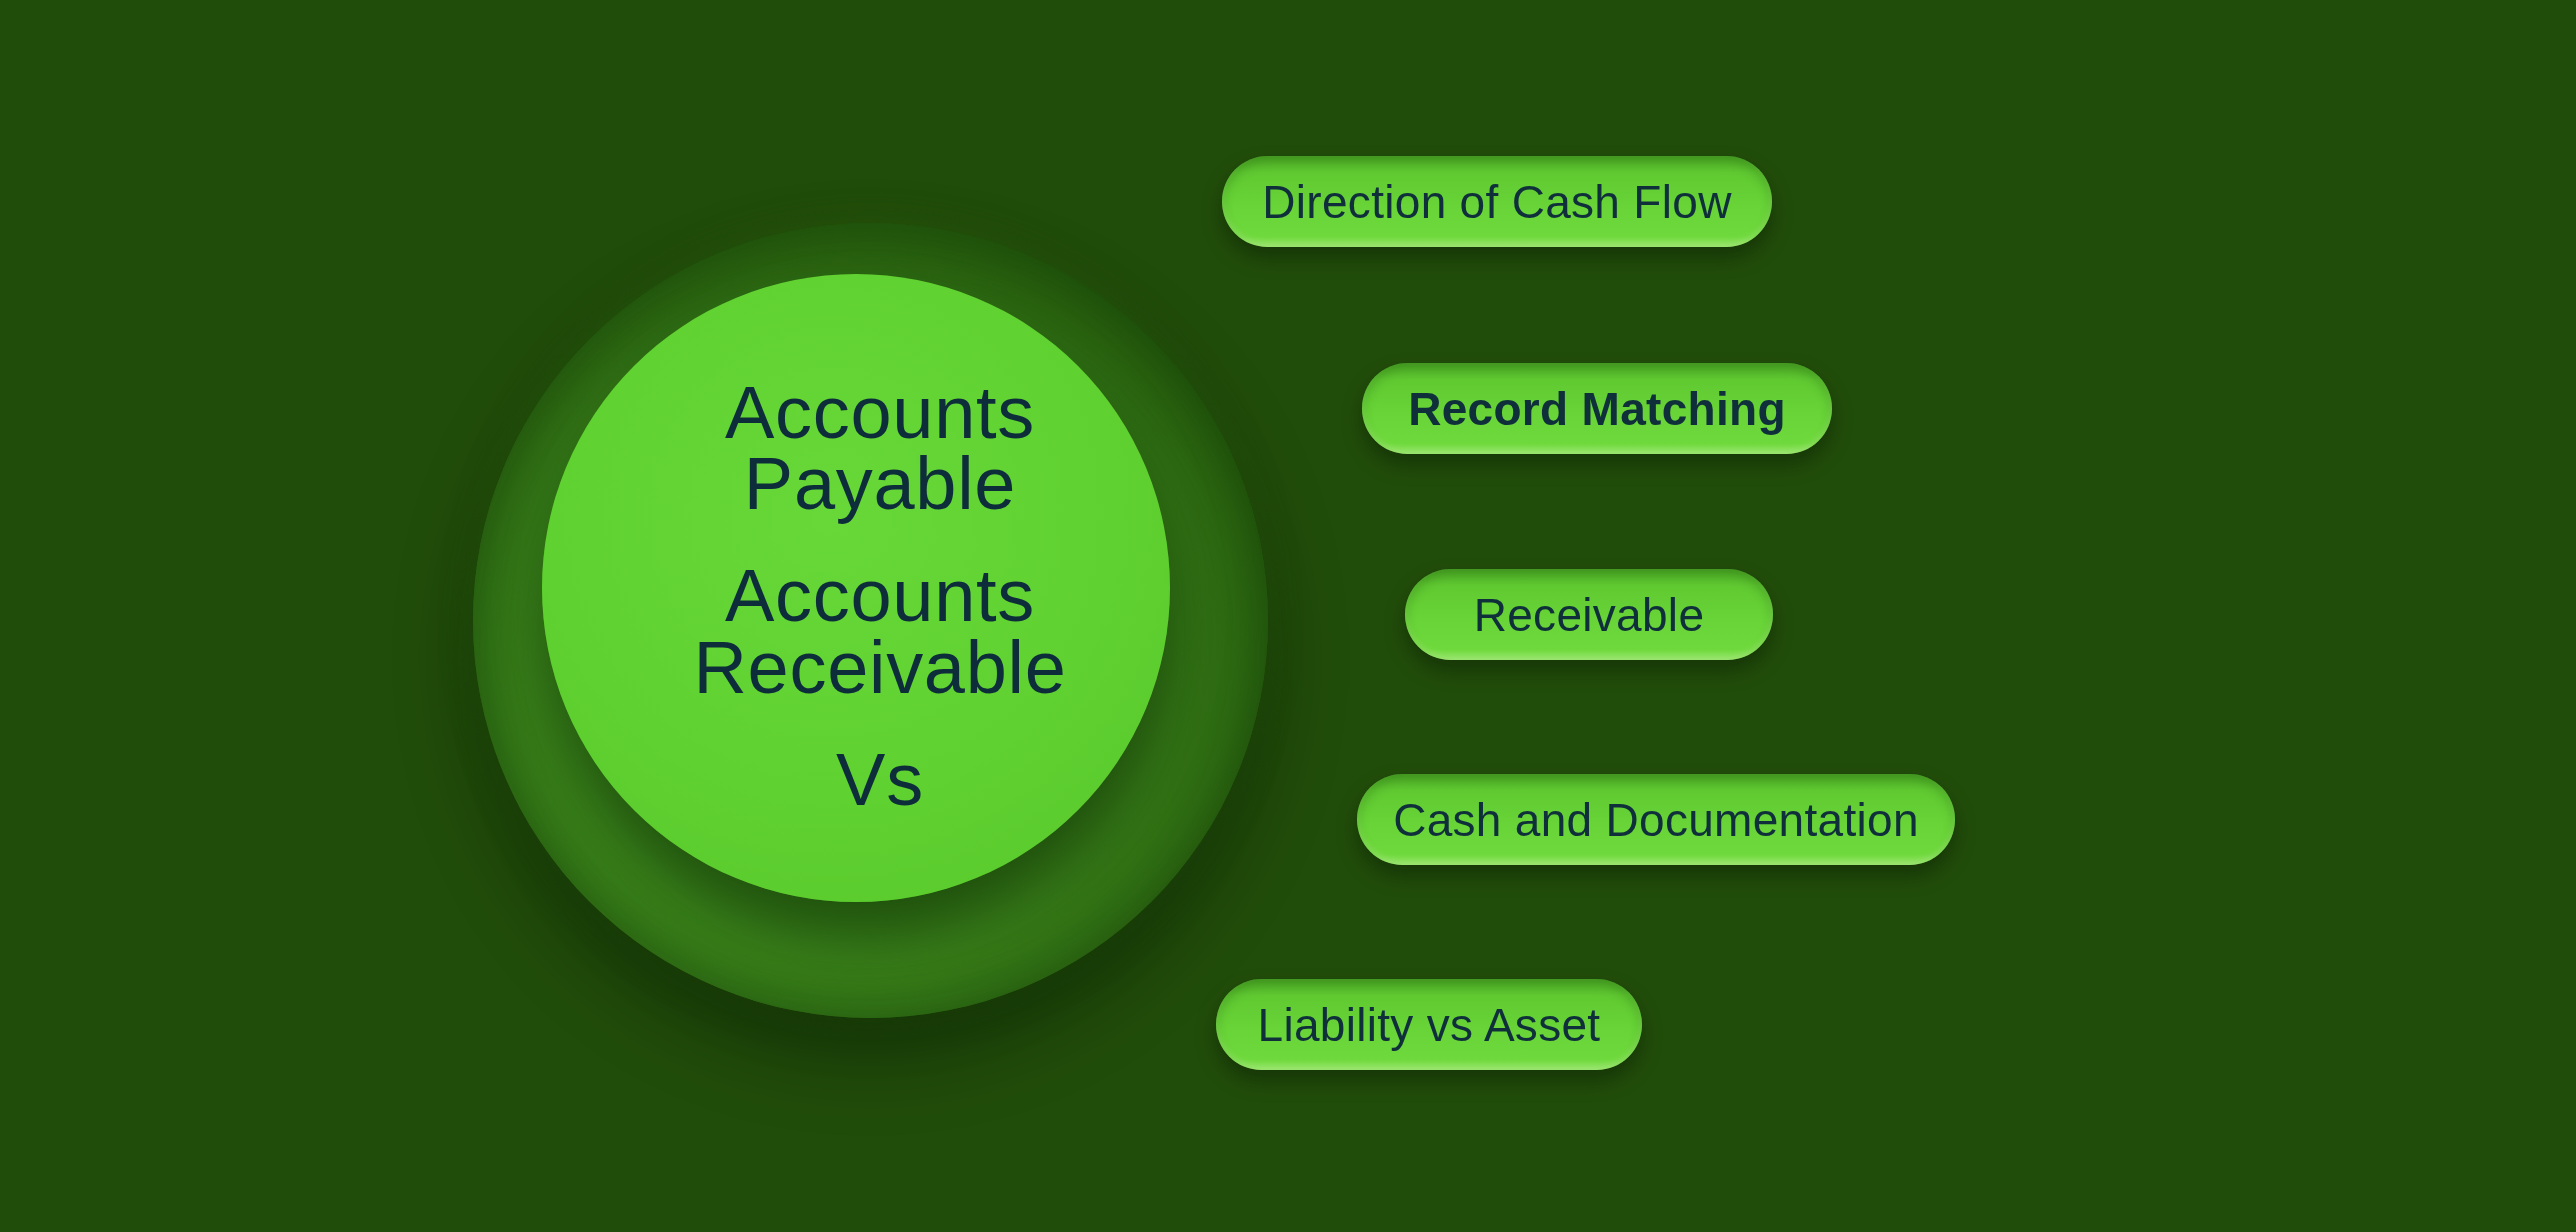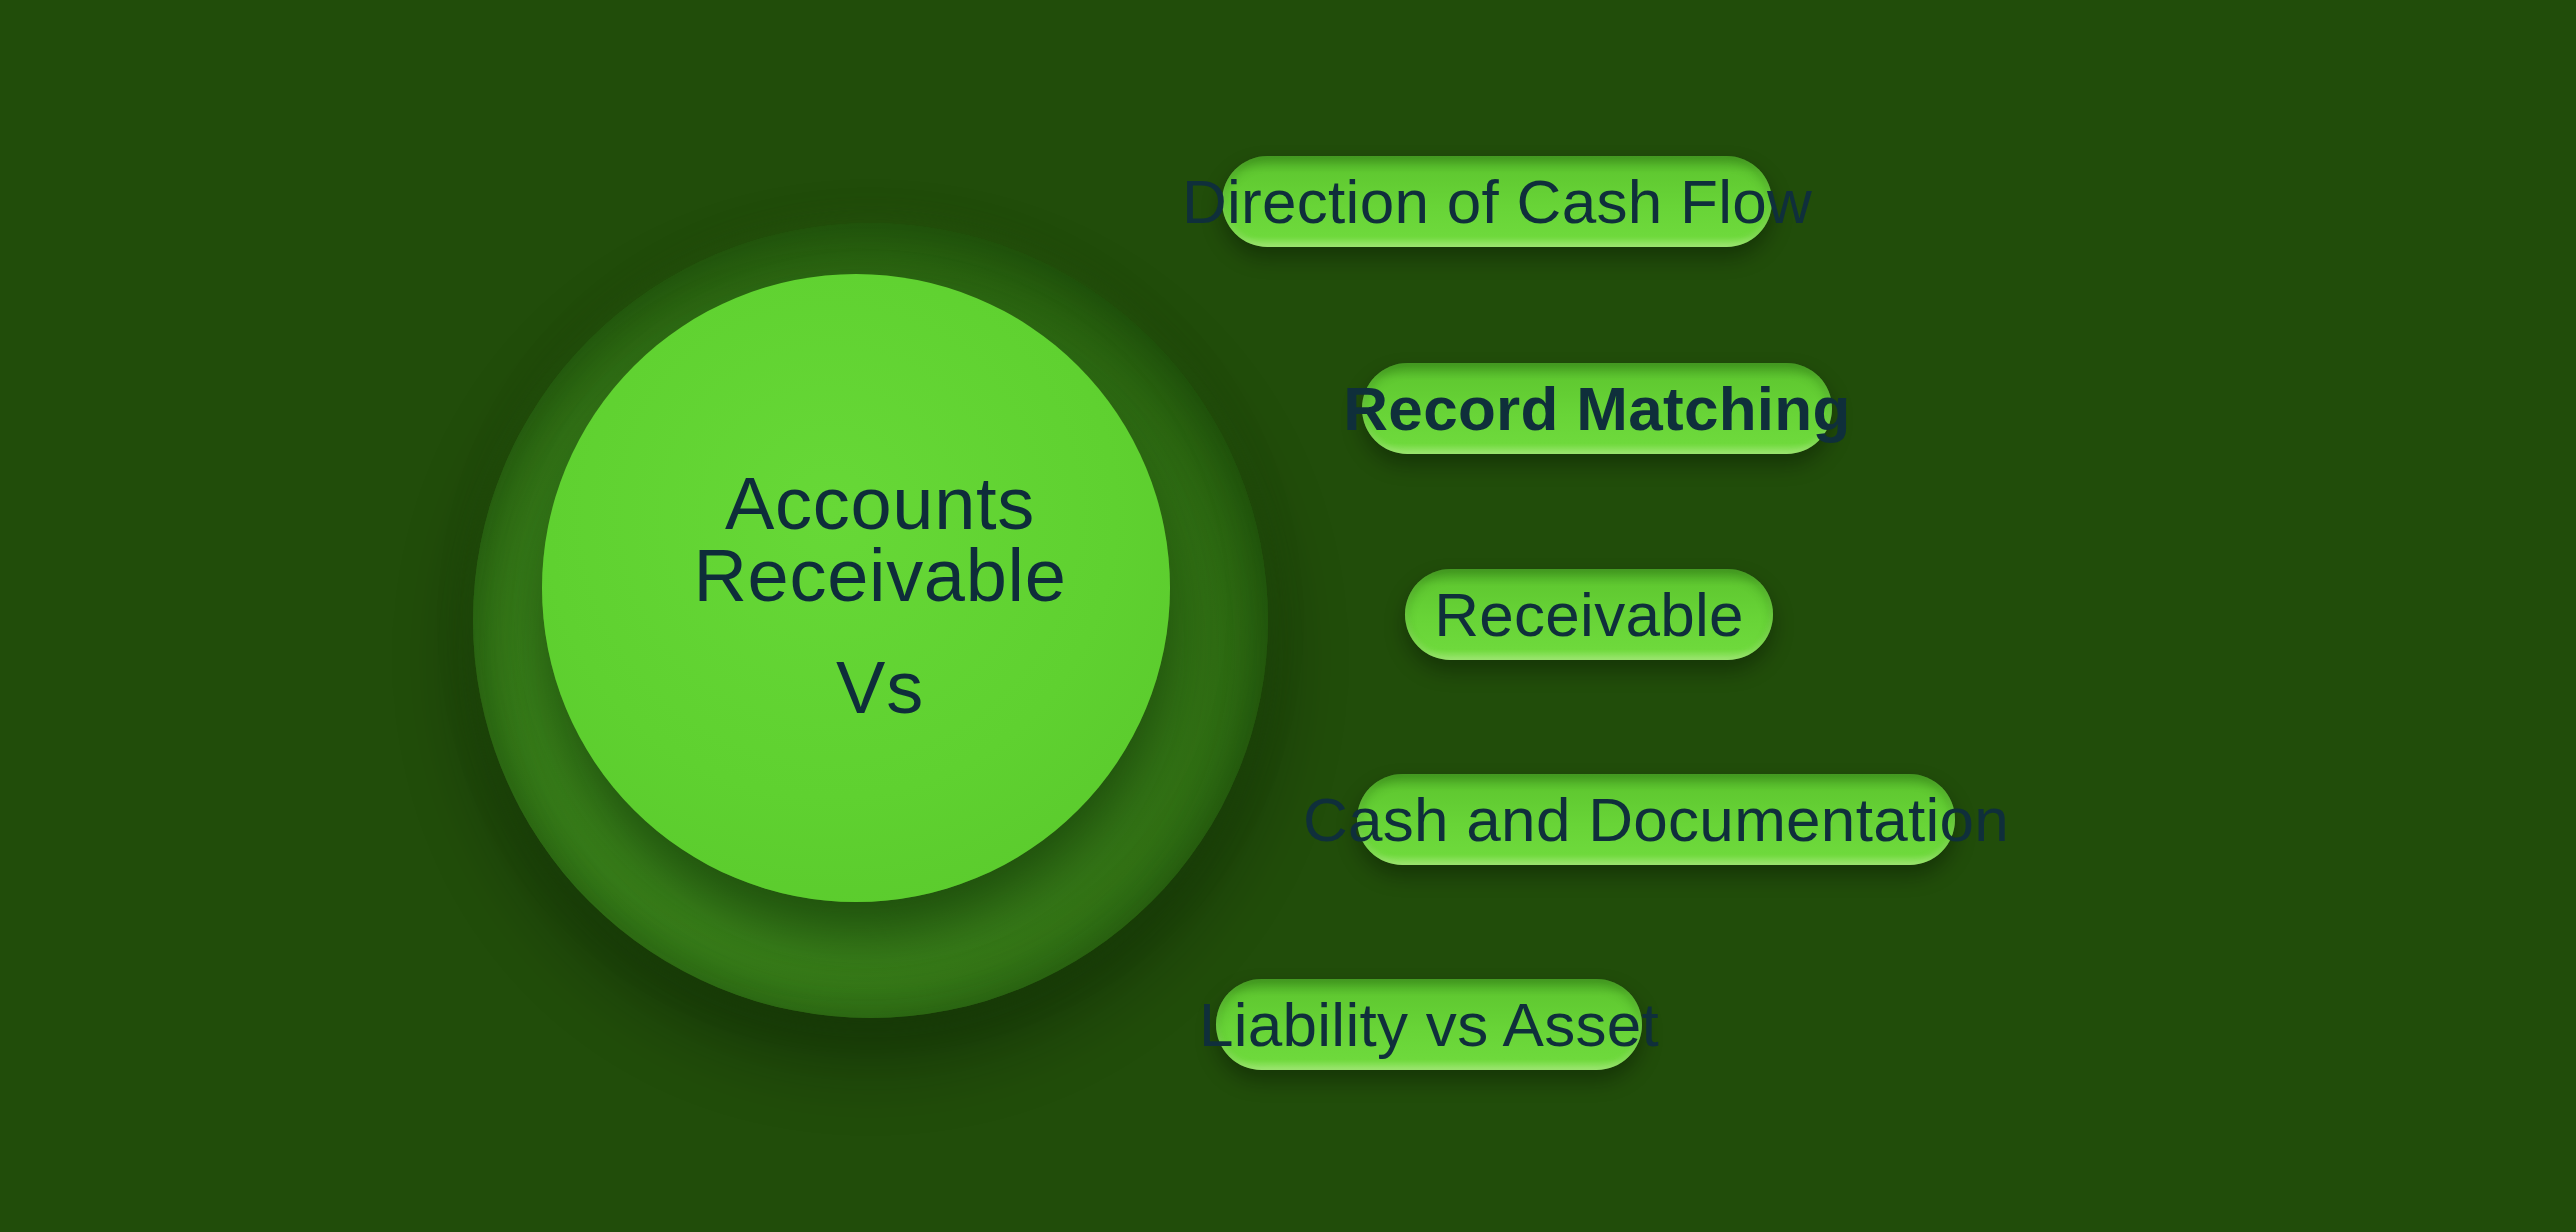--- a/index.html
+++ b/index.html
@@ -57,21 +57,21 @@
   }
 
   
   .pill {
     position: absolute;
     height: 91px;
     border-radius: 46px;
     display: flex;
     align-items: center;
     justify-content: center;
-    font-size: 62px;
+    font-size: 46px;
     letter-spacing: 0.3px;
     color: #0f2f3b;
     white-space: nowrap;
     background: linear-gradient(180deg,
       #4fae27 0%,
       #60c931 18%,
       #68d437 55%,
       #6ed93c 88%,
       #8ee260 100%);
     box-shadow:
@@ -85,20 +85,21 @@
   .pill-4 { left: 1357px; top: 774px; width: 598px; }
   .pill-5 { left: 1216px; top: 979px; width: 426px; }
 </style>
 </head>
 <body>
 
 <div class="ring"></div>
 
 <div class="circle">
   <div class="circle-text">
+    <div>Accounts Payable</div>
     <div>Accounts Receivable</div>
     <div>Vs</div>
   </div>
 </div>
 
 <div class="pill pill-1">Direction of Cash Flow</div>
 
 <div class="pill pill-2">Record Matching</div>
 
 <div class="pill pill-3">Receivable</div>

